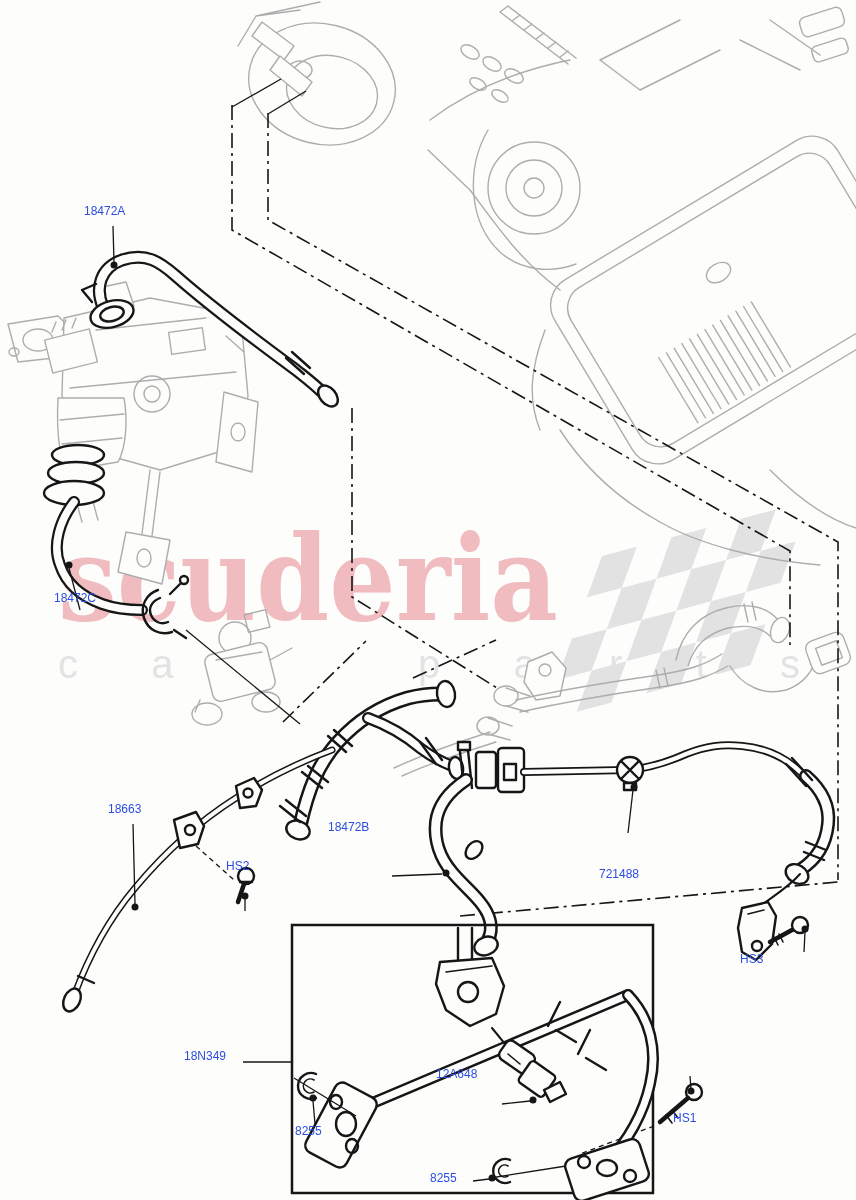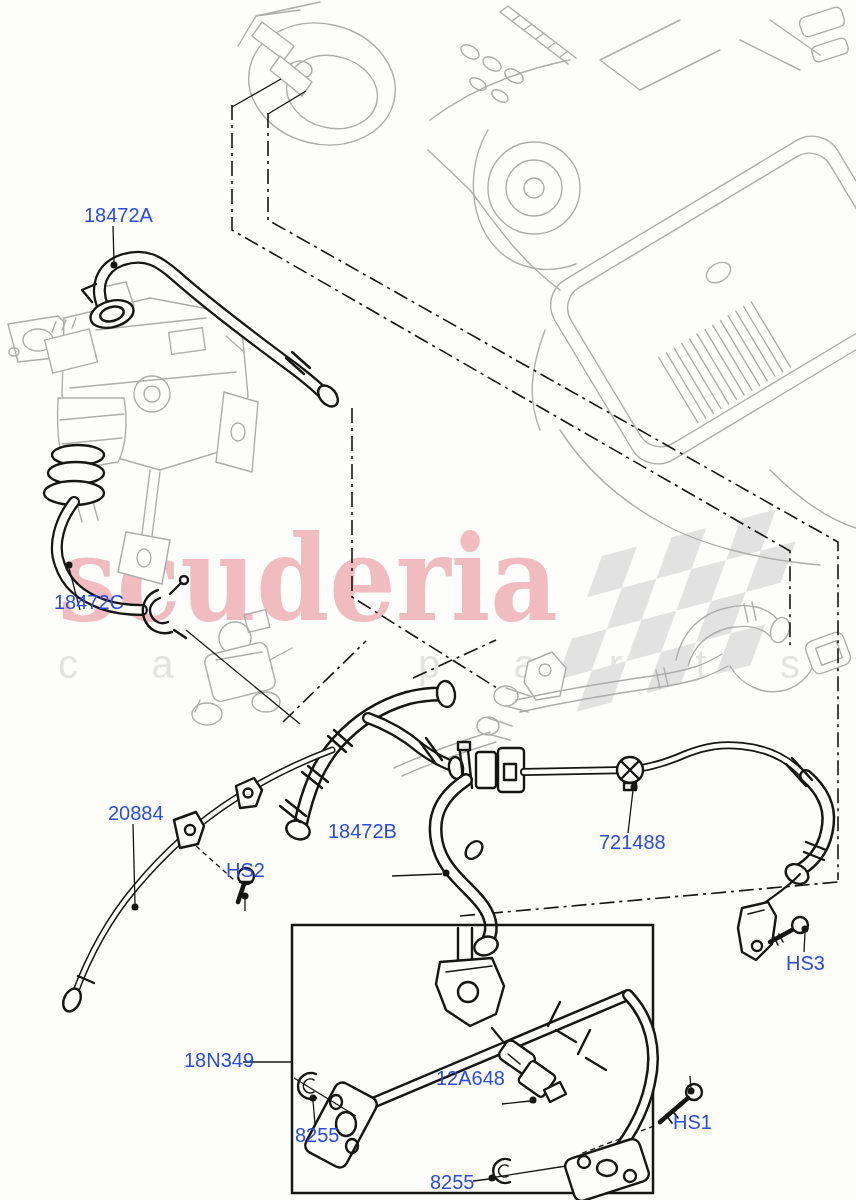--- a/index.html
+++ b/index.html
@@ -1,19 +1,19 @@
 <!DOCTYPE html>
 <html><head>
 <meta charset="utf-8">
 <style>
   html,body{margin:0;padding:0;background:#fcfcfa;}
   #stage{position:relative;width:856px;height:1200px;background:#fdfdfb;overflow:hidden;
          font-family:"Liberation Sans",sans-serif;}
   #art{position:absolute;left:0;top:0;}
-  .lbl{position:absolute;color:#2b4de0;font-size:20px;line-height:1;white-space:nowrap;
+  .lbl{position:absolute;color:#2b4de0;font-size:12px;line-height:1;white-space:nowrap;
        font-family:"Liberation Sans",sans-serif;}
   
   .g{stroke:#adadad;stroke-width:1.4;fill:none;stroke-linejoin:round;stroke-linecap:round;}
   .gf{stroke:#adadad;stroke-width:1.4;fill:#fdfdfb;stroke-linejoin:round;}
   .k{stroke:#161616;fill:none;stroke-linejoin:round;stroke-linecap:round;}
   .w25{stroke-width:2.4;}
   .kf{stroke:#161616;stroke-width:2.4;fill:#fdfdfb;stroke-linejoin:round;}
   .dashdot{stroke:#161616;stroke-width:1.6;fill:none;stroke-dasharray:15 5 3 5;}
   .dash{stroke:#161616;stroke-width:1.3;fill:none;stroke-dasharray:5 4;}
   .leader{stroke:#161616;stroke-width:1.3;fill:none;}
@@ -299,23 +299,23 @@
         <circle class="dot" cx="533" cy="1100" r="3.5"></circle>
     <path class="leader" d="M315,1124 L313,1101"></path>
         <circle class="dot" cx="313" cy="1098" r="3.5"></circle>
     <path class="leader" d="M473,1181 L489,1179"></path>
         <circle class="dot" cx="492" cy="1178" r="3.5"></circle>
   </g>
 </svg>
 
   <div class="lbl" style="left:84px;top:205px">18472A</div>
   <div class="lbl" style="left:54px;top:592px">18472C</div>
-  <div class="lbl" style="left:108px;top:803px">20884</div>
+  <div class="lbl" style="left:108px;top:803px">18663</div>
   <div class="lbl" style="left:328px;top:821px">18472B</div>
-  <div class="lbl" style="left:599px;top:832px">721488</div>
+  <div class="lbl" style="left:599px;top:868px">721488</div>
   <div class="lbl" style="left:226px;top:860px">HS2</div>
-  <div class="lbl" style="left:786px;top:953px">HS3</div>
+  <div class="lbl" style="left:740px;top:953px">HS3</div>
   <div class="lbl" style="left:673px;top:1112px">HS1</div>
   <div class="lbl" style="left:184px;top:1050px">18N349</div>
   <div class="lbl" style="left:436px;top:1068px">12A648</div>
   <div class="lbl" style="left:295px;top:1125px">8255</div>
   <div class="lbl" style="left:430px;top:1172px">8255</div>
 </div>
 
 </body></html>

